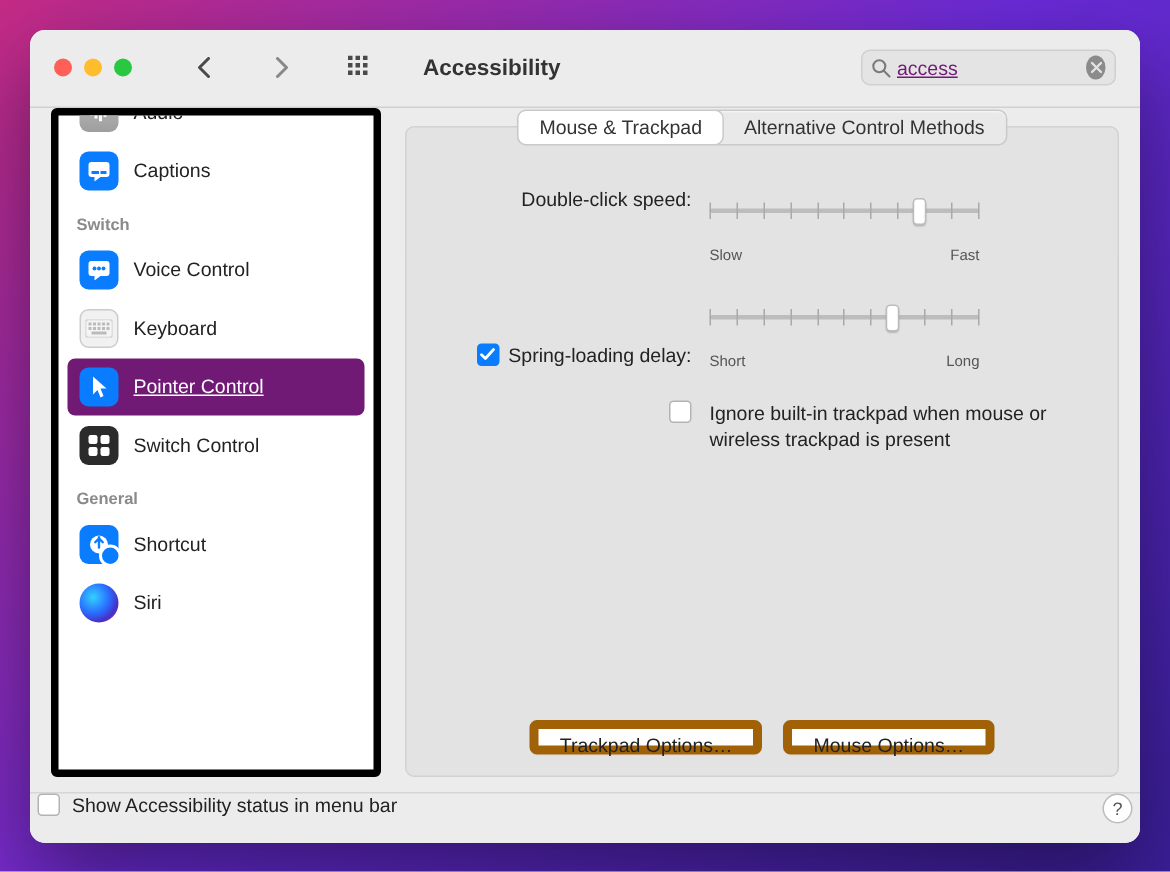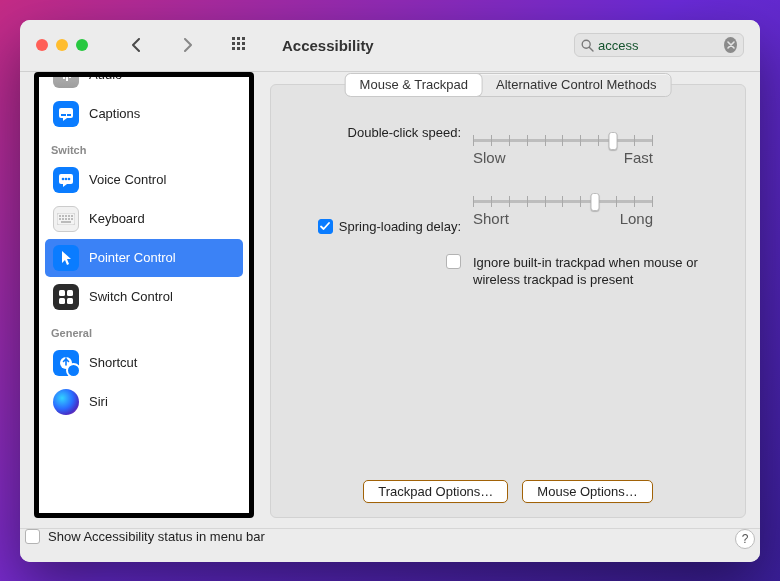--- a/index.html
+++ b/index.html
@@ -54,21 +54,21 @@
     display:flex; align-items:center;
     background:#e4e4e4;
     border:1px solid #cfcfcf;
     border-radius:6px;
     padding:3px 6px;
     width:170px;
     height:24px;
   }
   .search input {
     border:none; outline:none; background:transparent;
-    font-size:13px; width:100%; color:#14532d;
+    font-size:13px; width:100%; color:#701a75;text-decoration:underline;
   }
   .search .clear {
     width:16px;height:16px;border-radius:50%;
     background:#8b8b8b;color:#e4e4e4;
     display:flex;align-items:center;justify-content:center;
     font-size:11px;line-height:1;
   }
   .search .mag { color:#7a7a7a; margin-right:4px; display:flex; }
   
   .body {
@@ -97,21 +97,21 @@
     font-size:11px; font-weight:600; color:#8a8a8a;
     padding: 10px 8px 4px 8px;
   }
   .s-item {
     display:flex; align-items:center;
     gap:10px;
     padding:6px 8px;
     border-radius:5px;
     margin:1px 2px;
   }
-  .s-item.sel { background:#3b82f6; color:#fff; }
+  .s-item.sel { background:#701a75; color:#fff;text-decoration:underline; }
   .s-icon {
     width:26px;height:26px;border-radius:6px;
     display:flex;align-items:center;justify-content:center;
     font-size:14px;color:#fff;flex-shrink:0;
   }
   .ic-audio   { background:linear-gradient(#bdbdbd,#9e9e9e); }
   .ic-captions{ background:#0a7cff; }
   .ic-voice   { background:#0a7cff; }
   .ic-keyboard{ background:#f1f1f1;border:1px solid #ccc;color:#888; }
   .ic-pointer { background:#0a7cff; }
@@ -185,24 +185,24 @@
   .slider .ticks {
     position:absolute;top:4px;left:0;right:0;height:11px;
     display:flex;justify-content:space-between;
   }
   .slider .ticks span{ width:1px;background:#a9a9a9;height:11px; }
   .slider .knob{
     position:absolute;top:1px;width:9px;height:18px;border-radius:3px;
     background:#fff;border:1px solid #bcbcbc;box-shadow:0 1px 1px rgba(0,0,0,0.2);
     transform:translateX(-50%);
   }
-  .slider-caps{ display:flex;justify-content:space-between;font-size:15px;color:#555;margin-top:14px;width:180px;}
+  .slider-caps{ display:flex;justify-content:space-between;font-size:10px;color:#555;margin-top:30px;width:180px;}
   .btns-bottom{ margin-top:auto; display:flex; gap:14px; justify-content:center; }
   .mac-btn{
-    background:#fff;border:1px solid #a16207;border-radius:5px;
+    background:#fff;border:6px solid #a16207;border-radius:5px;
     padding:3px 14px;font-size:13px;color:#222;height:23px;
     box-shadow:0 1px 0 rgba(0,0,0,0.02);
   }
 
   
   .footer {
     height:34px;border-top:1px solid #d6d6d6;
     display:flex;align-items:flex-start;padding:0 5px;gap:8px;
     background:#ececec;
   }

